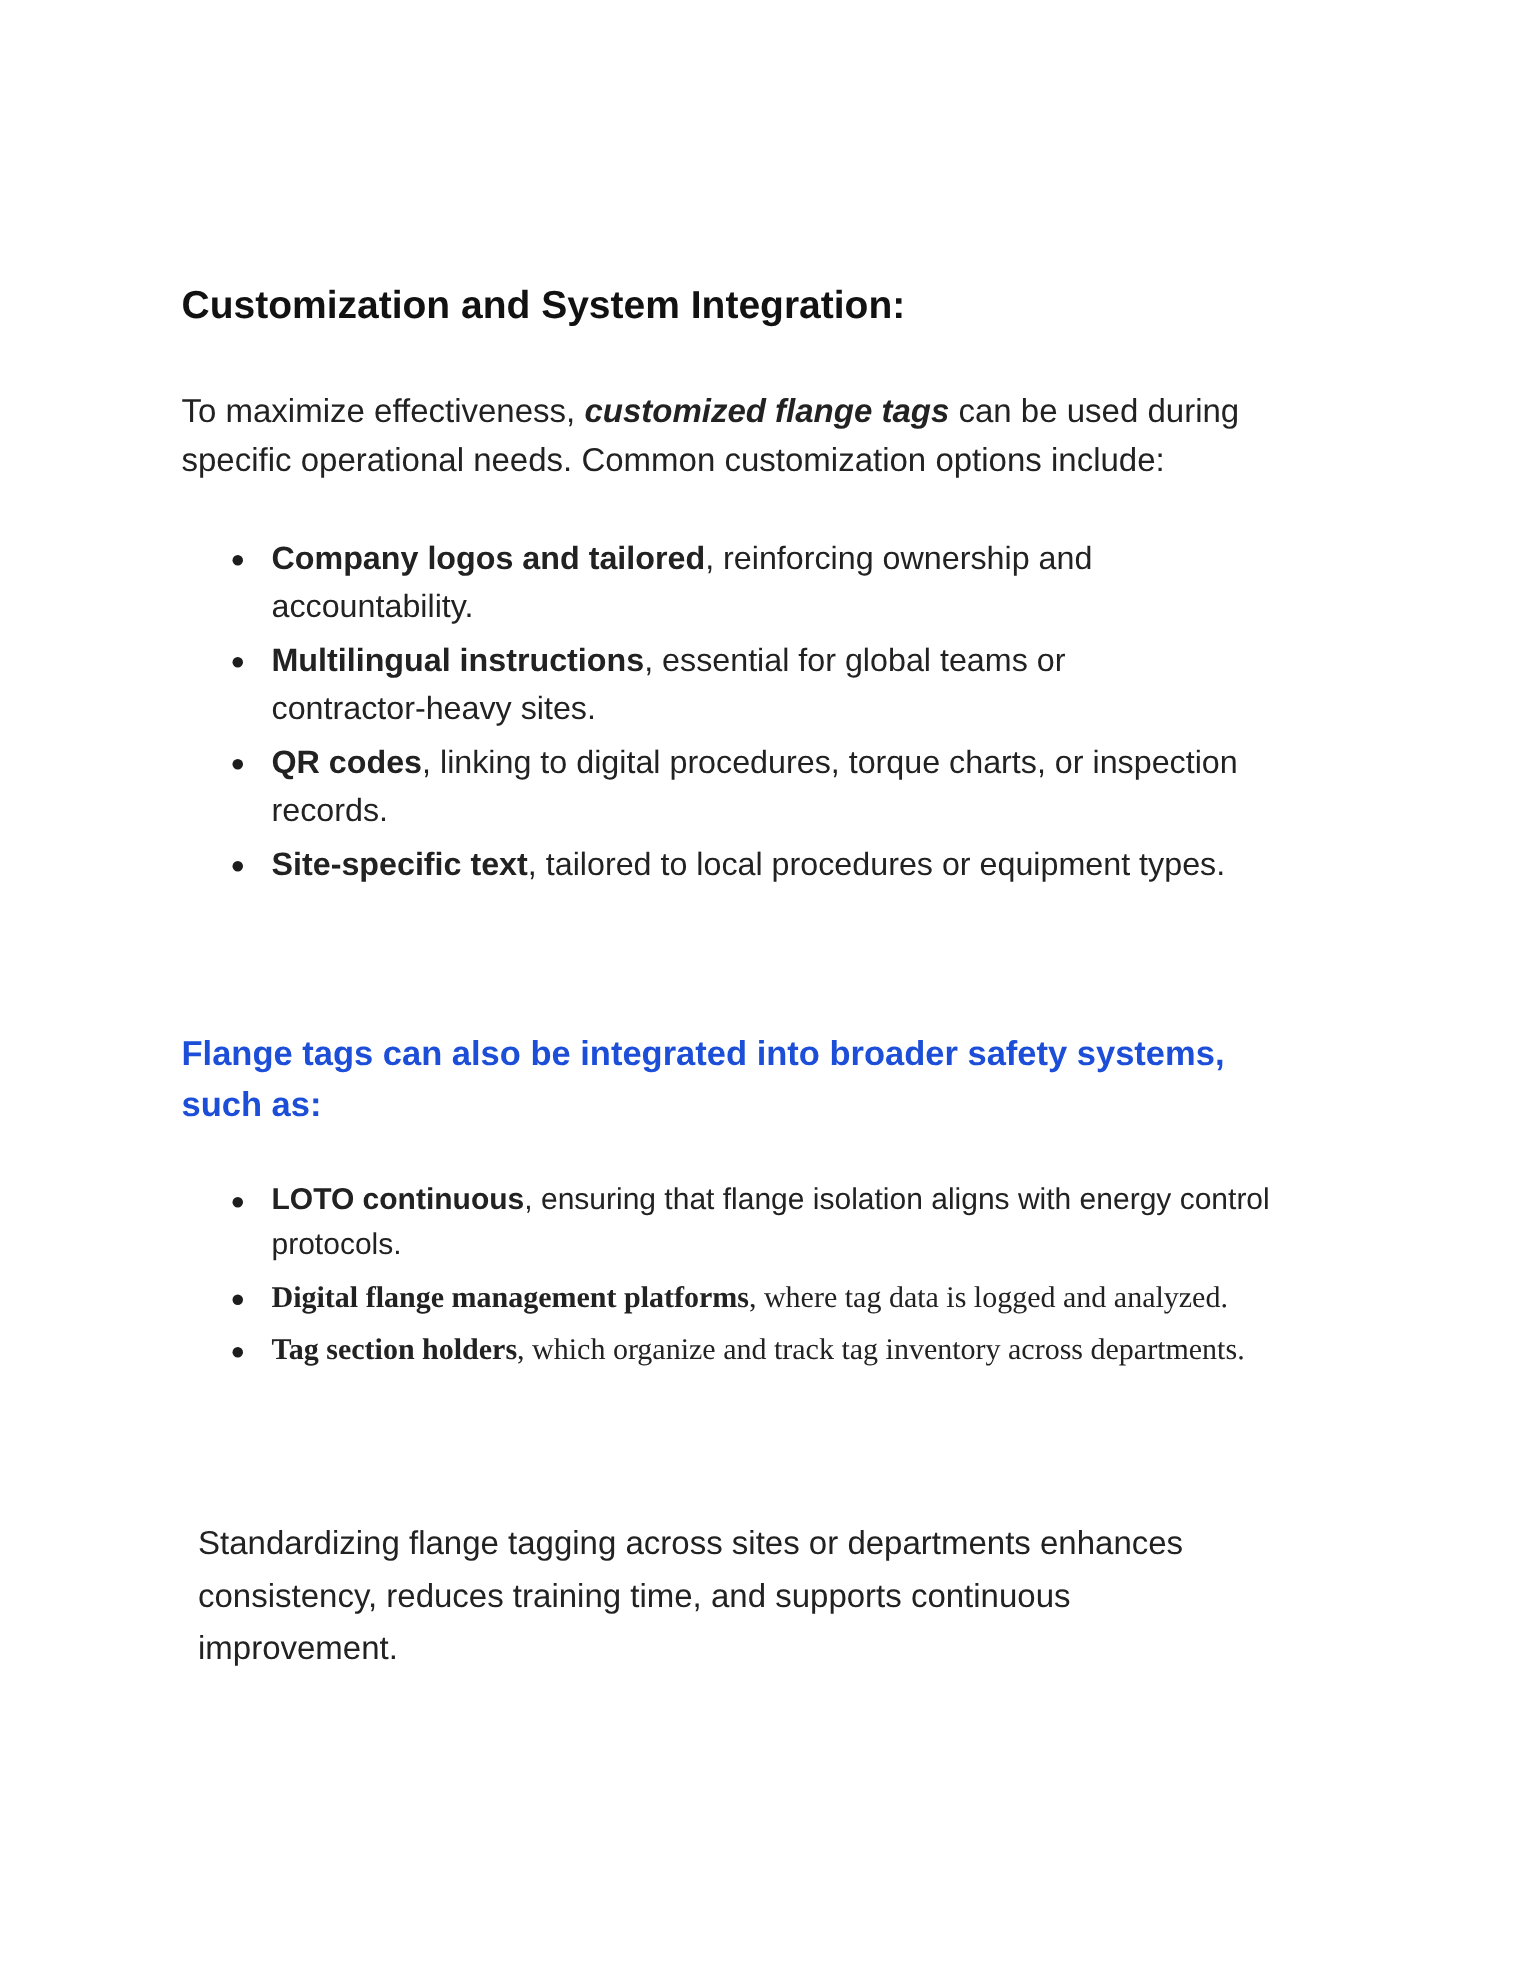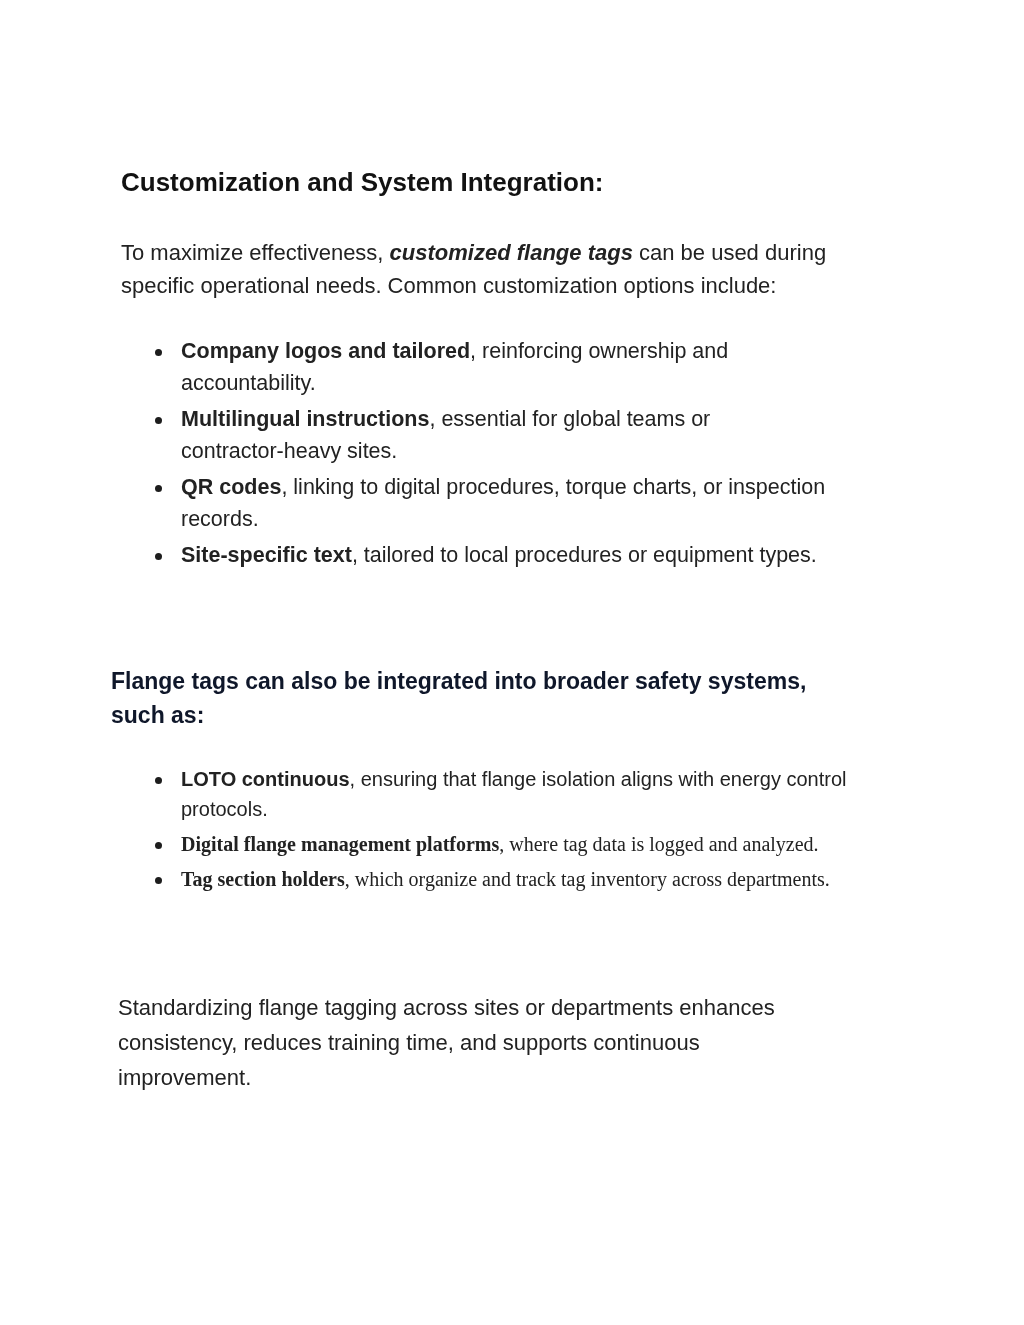--- a/index.html
+++ b/index.html
@@ -4,20 +4,21 @@
 <style>
   html, body { margin: 0; padding: 0; background: #ffffff; }
   .page {
     position: relative;
     width: 1024px;
     height: 1153px;
     background: #ffffff;
     font-family: "Liberation Sans", sans-serif;
     color: #222222;
     overflow: hidden;
+    margin-top: 21px;
   }
   .h1 {
     position: absolute;
     left: 121px;
     top: 165px;
     margin: 0;
     width: 820px;
     font-size: 26px;
     line-height: 34px;
     font-weight: 700;
@@ -58,32 +59,32 @@
   .list1 .li { width: 729px; }
   .list1 .li + .li { margin-top: 4px; }
   .list1 .dot { top: 14px; }
   .list2 { top: 764px; font-size: 20px; line-height: 30px; }
   .list2 .li { width: 752px; }
   .list2 .li + .li { margin-top: 5px; font-family: Liberation Serif, serif; }
   .list2 .dot { top: 13px; }
   .li strong, .lead { font-weight: 700; }
   .h2 {
     position: absolute;
-    left: 111px;
+    left: 121px;
     top: 664px;
     margin: 0;
     width: 735px;
     font-size: 23px;
     line-height: 34px;
     font-weight: 700;
-    color: #0f172a;
+    color: #1d4ed8;
   }
   .closing {
     position: absolute;
-    left: 118px;
+    left: 132px;
     top: 990px;
     margin: 0;
     width: 690px;
     font-size: 22px;
     line-height: 35px;
     font-weight: 400;
   }
   .nowrap { white-space: nowrap; }
 </style>
 </head>

